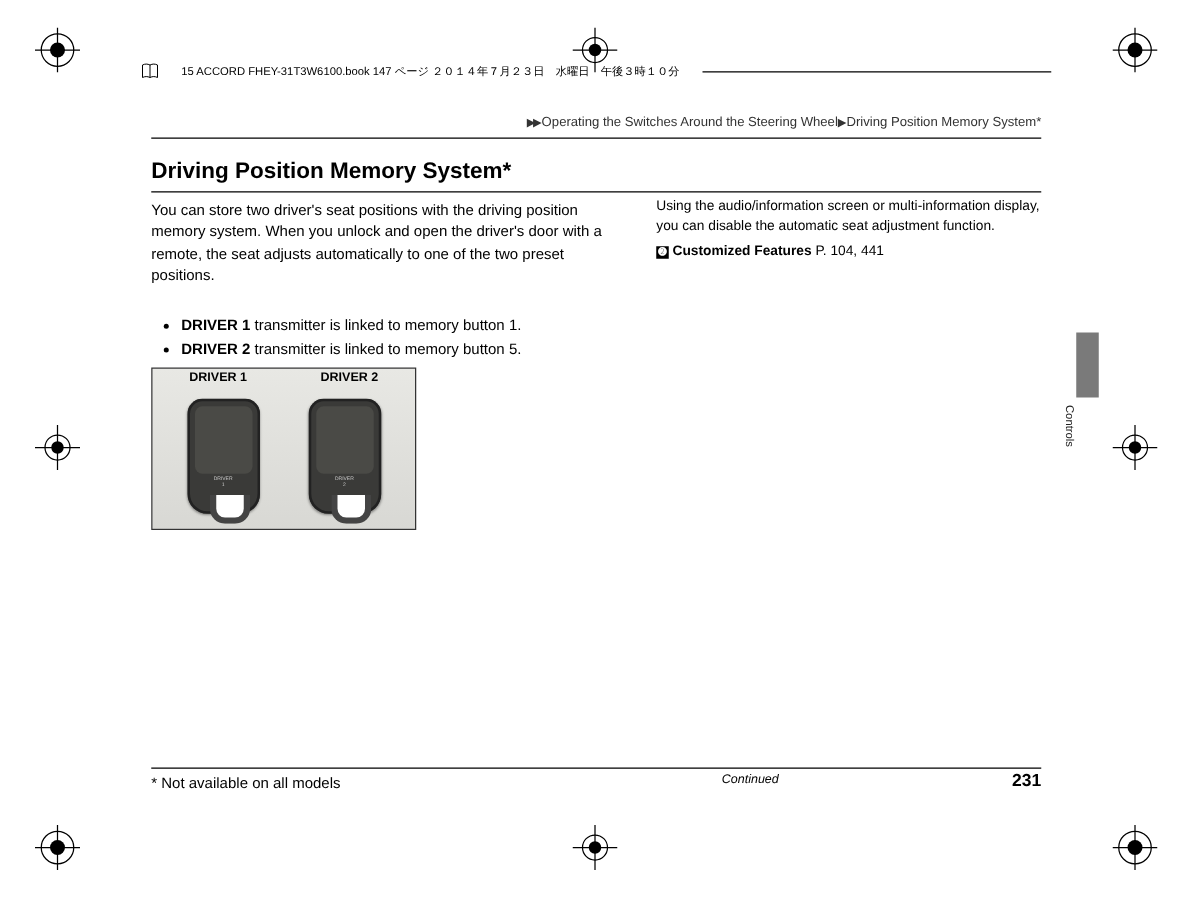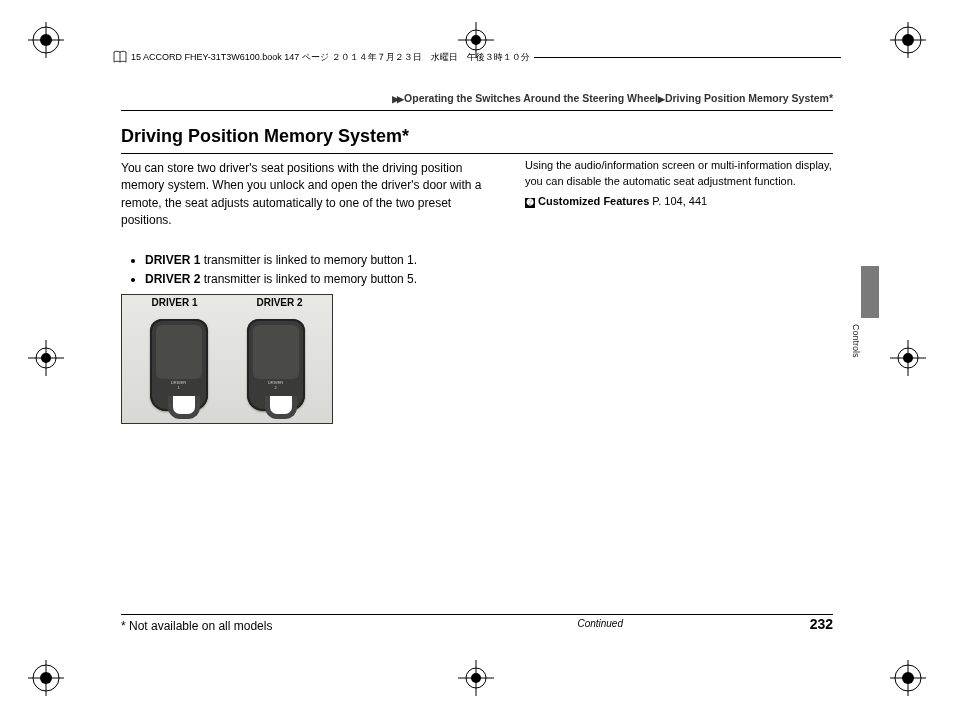--- a/index.html
+++ b/index.html
@@ -35,36 +35,36 @@
     bottom:40px;
   }
   .file-header{
     position:absolute;
     top:10px;
     left:38px;
     right:38px;
     display:flex;
     align-items:center;
     font-size:9px;
-    gap:4px;
+    gap:18px;
   }
   .file-header .rule{
     flex:1;
     height:0;
     border-top:1px solid #000;
   }
   .file-header .book-icon{
     width:14px;height:14px;
   }
   .breadcrumb{
     position:absolute;
     top:52px;
     right:46px;
     font-size:10.5px;
-    font-weight:bold;
+    font-weight:normal;
     color:#333;
     white-space:nowrap;
   }
   .breadcrumb .tri{
     font-size:9px;
     letter-spacing:-2px;
     margin-right:2px;
   }
   .rule-top{
     position:absolute;
@@ -340,16 +340,16 @@
     </div>
   </div>
 
   <div class="tab"></div>
   <div class="tab-label">Controls</div>
 
   <div class="footer">
     <div class="footer-rule"></div>
     <span class="footnote">* Not available on all models</span>
     <span class="continued">Continued</span>
-    <span class="page-num">232</span>
+    <span class="page-num">231</span>
   </div>
 
 </div>
 
 </body></html>

